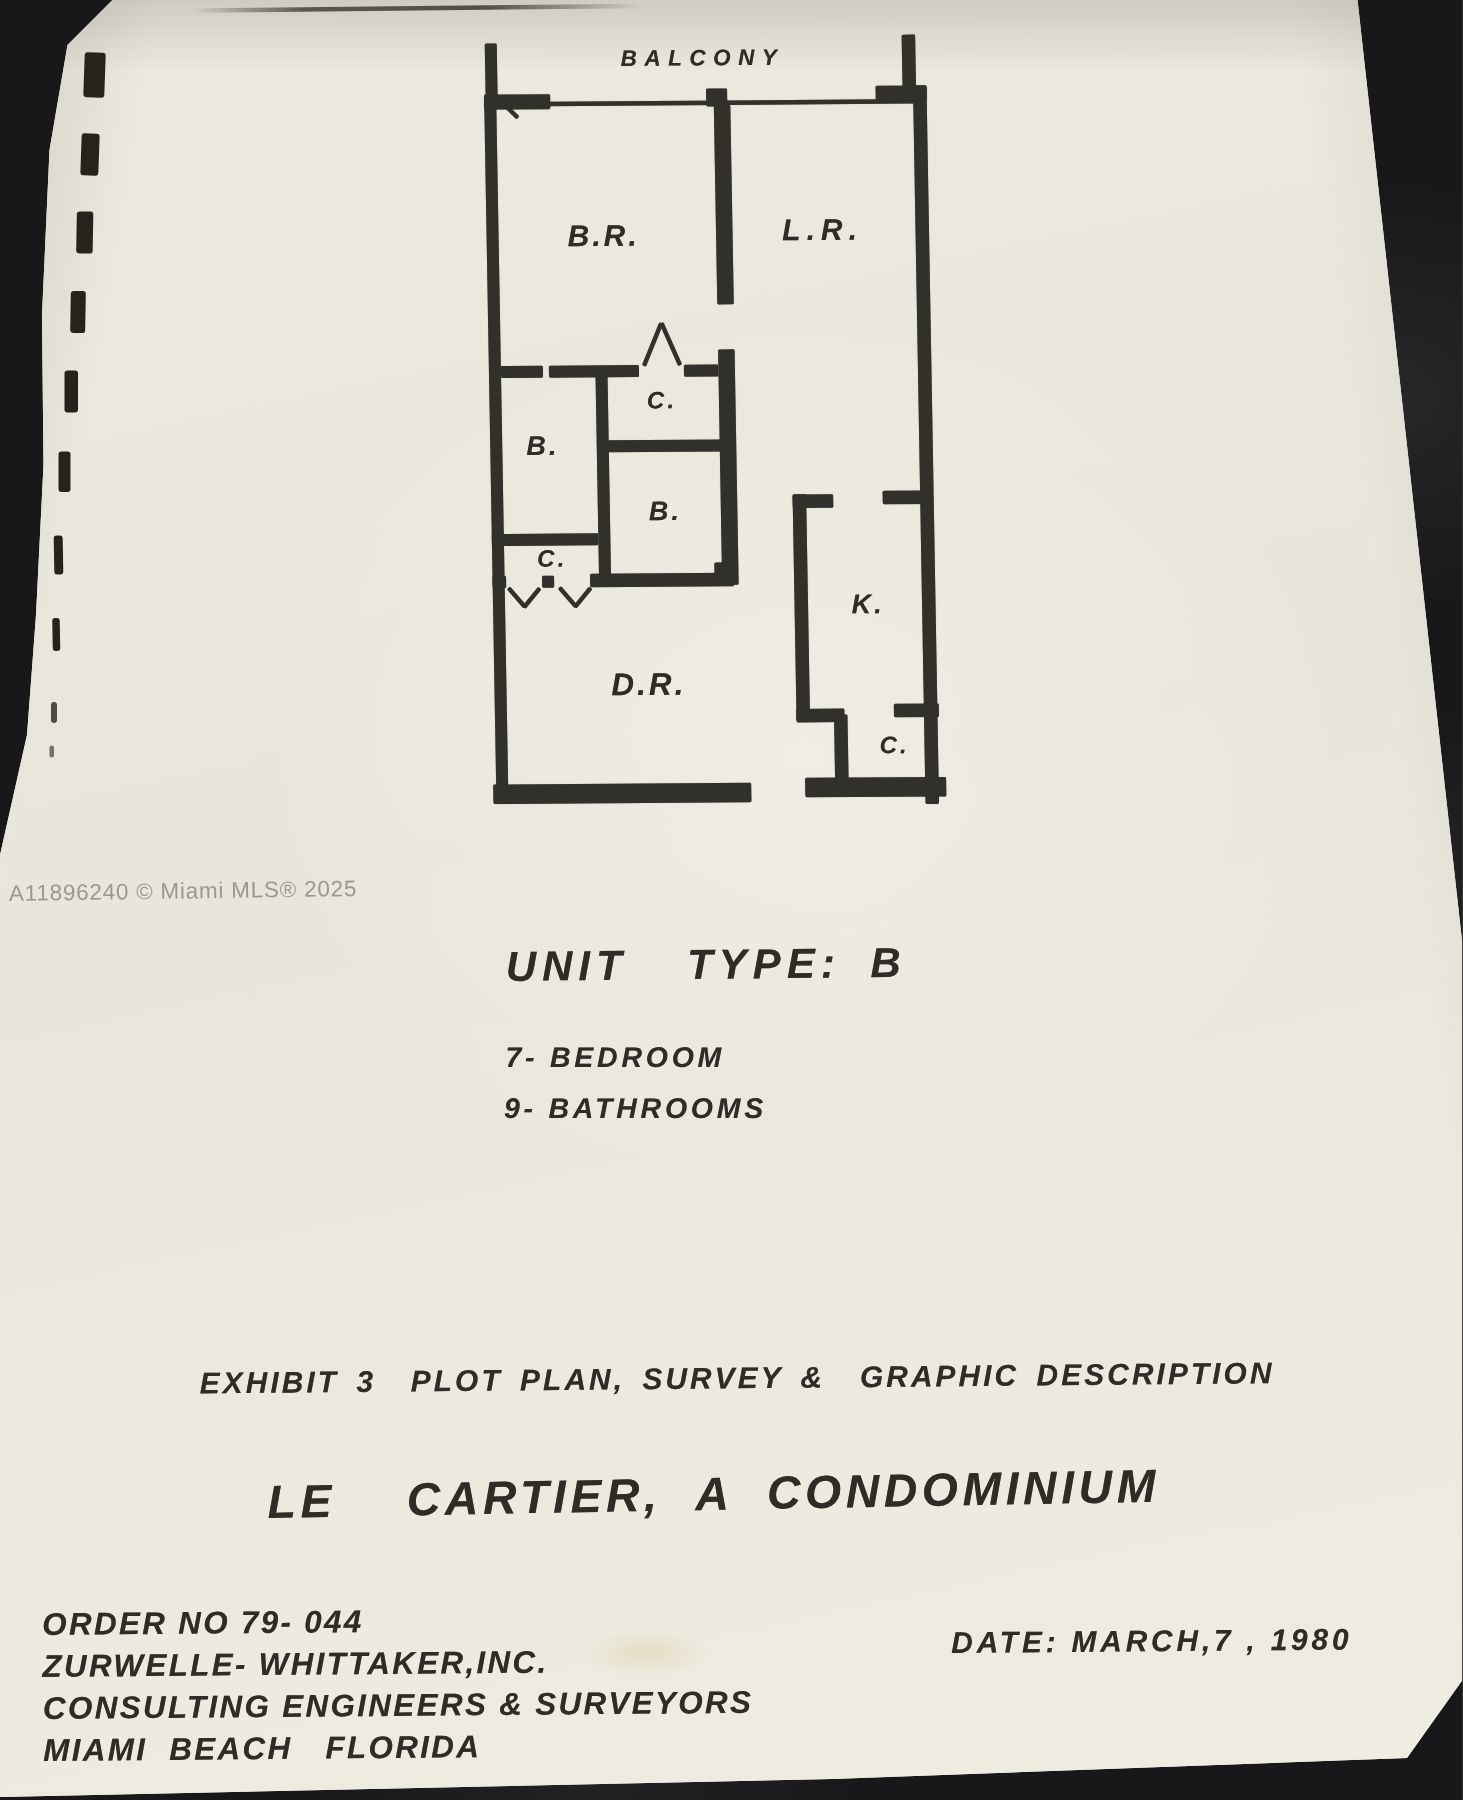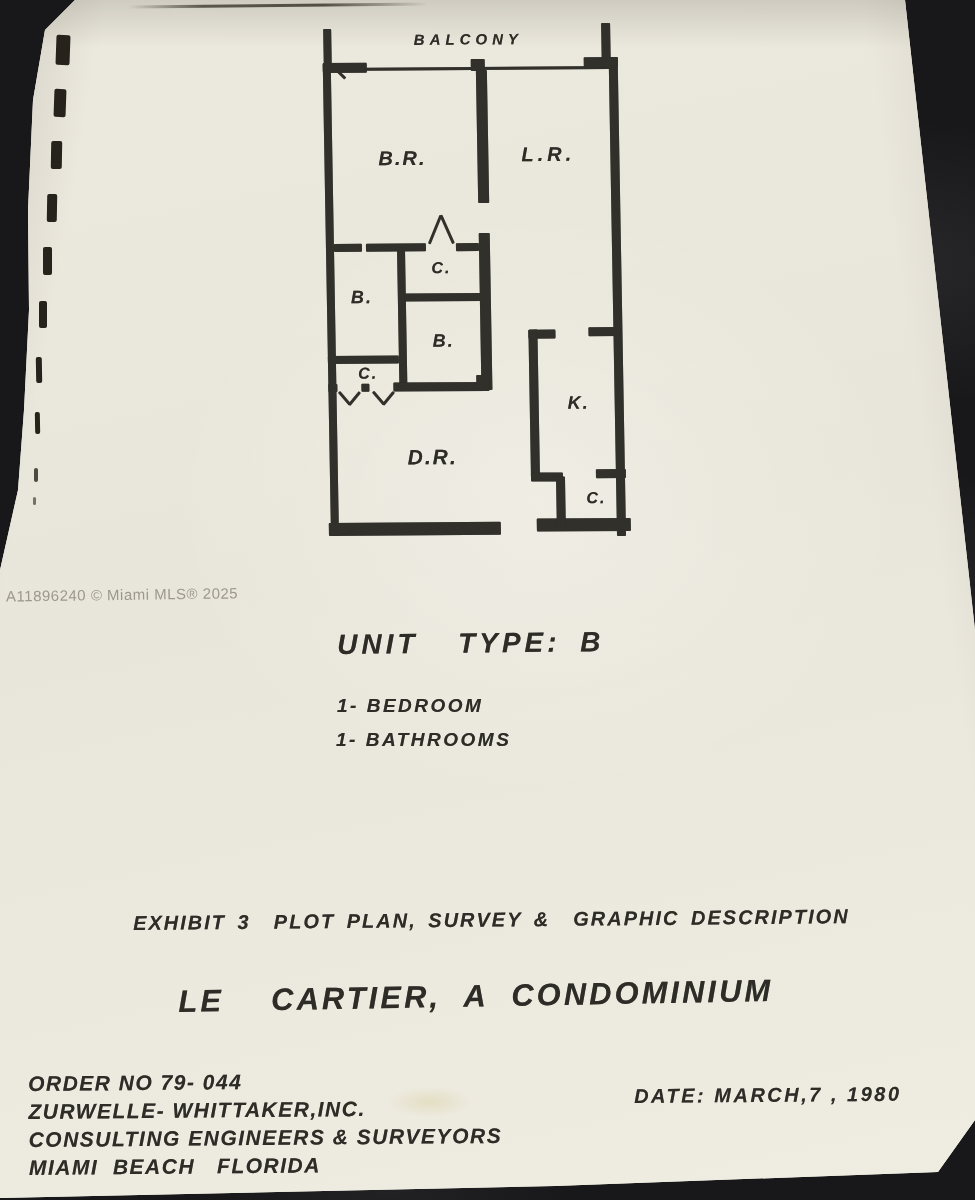--- a/index.html
+++ b/index.html
@@ -135,22 +135,22 @@
       <div class="room-label" style="left:122px;top:248px;font-size:16px;">C.</div>
       <div class="room-label" style="left:42px;top:277px;font-size:18px;">B.</div>
       <div class="room-label" style="left:123px;top:321px;font-size:18px;">B.</div>
       <div class="room-label" style="left:47px;top:353px;font-size:16px;">C.</div>
       <div class="room-label" style="left:257px;top:384px;font-size:18px;">K.</div>
       <div class="room-label" style="left:110px;top:437px;font-size:21px;">D.R.</div>
       <div class="room-label" style="left:273px;top:479px;font-size:16px;">C.</div>
     </div>
 
     <div class="hand unit-title">UNIT  TYPE: B</div>
-    <div class="hand unit-line1">1- BEDROOM</div>
-    <div class="hand unit-line2">1- BATHROOMS</div>
+    <div class="hand unit-line1">7- BEDROOM</div>
+    <div class="hand unit-line2">9- BATHROOMS</div>
 
     <div class="hand exhibit">EXHIBIT 3  PLOT PLAN, SURVEY &amp;  GRAPHIC DESCRIPTION</div>
     <div class="hand building">LE  CARTIER, A CONDOMINIUM</div>
 
     <div class="footer-left">
       <div class="hand" style="top:0;">ORDER NO 79- 044</div>
       <div class="hand" style="top:28px;">ZURWELLE- WHITTAKER,INC.</div>
       <div class="hand" style="top:56px;">CONSULTING ENGINEERS &amp; SURVEYORS</div>
       <div class="hand" style="top:84px;">MIAMI  BEACH   FLORIDA</div>
     </div>

